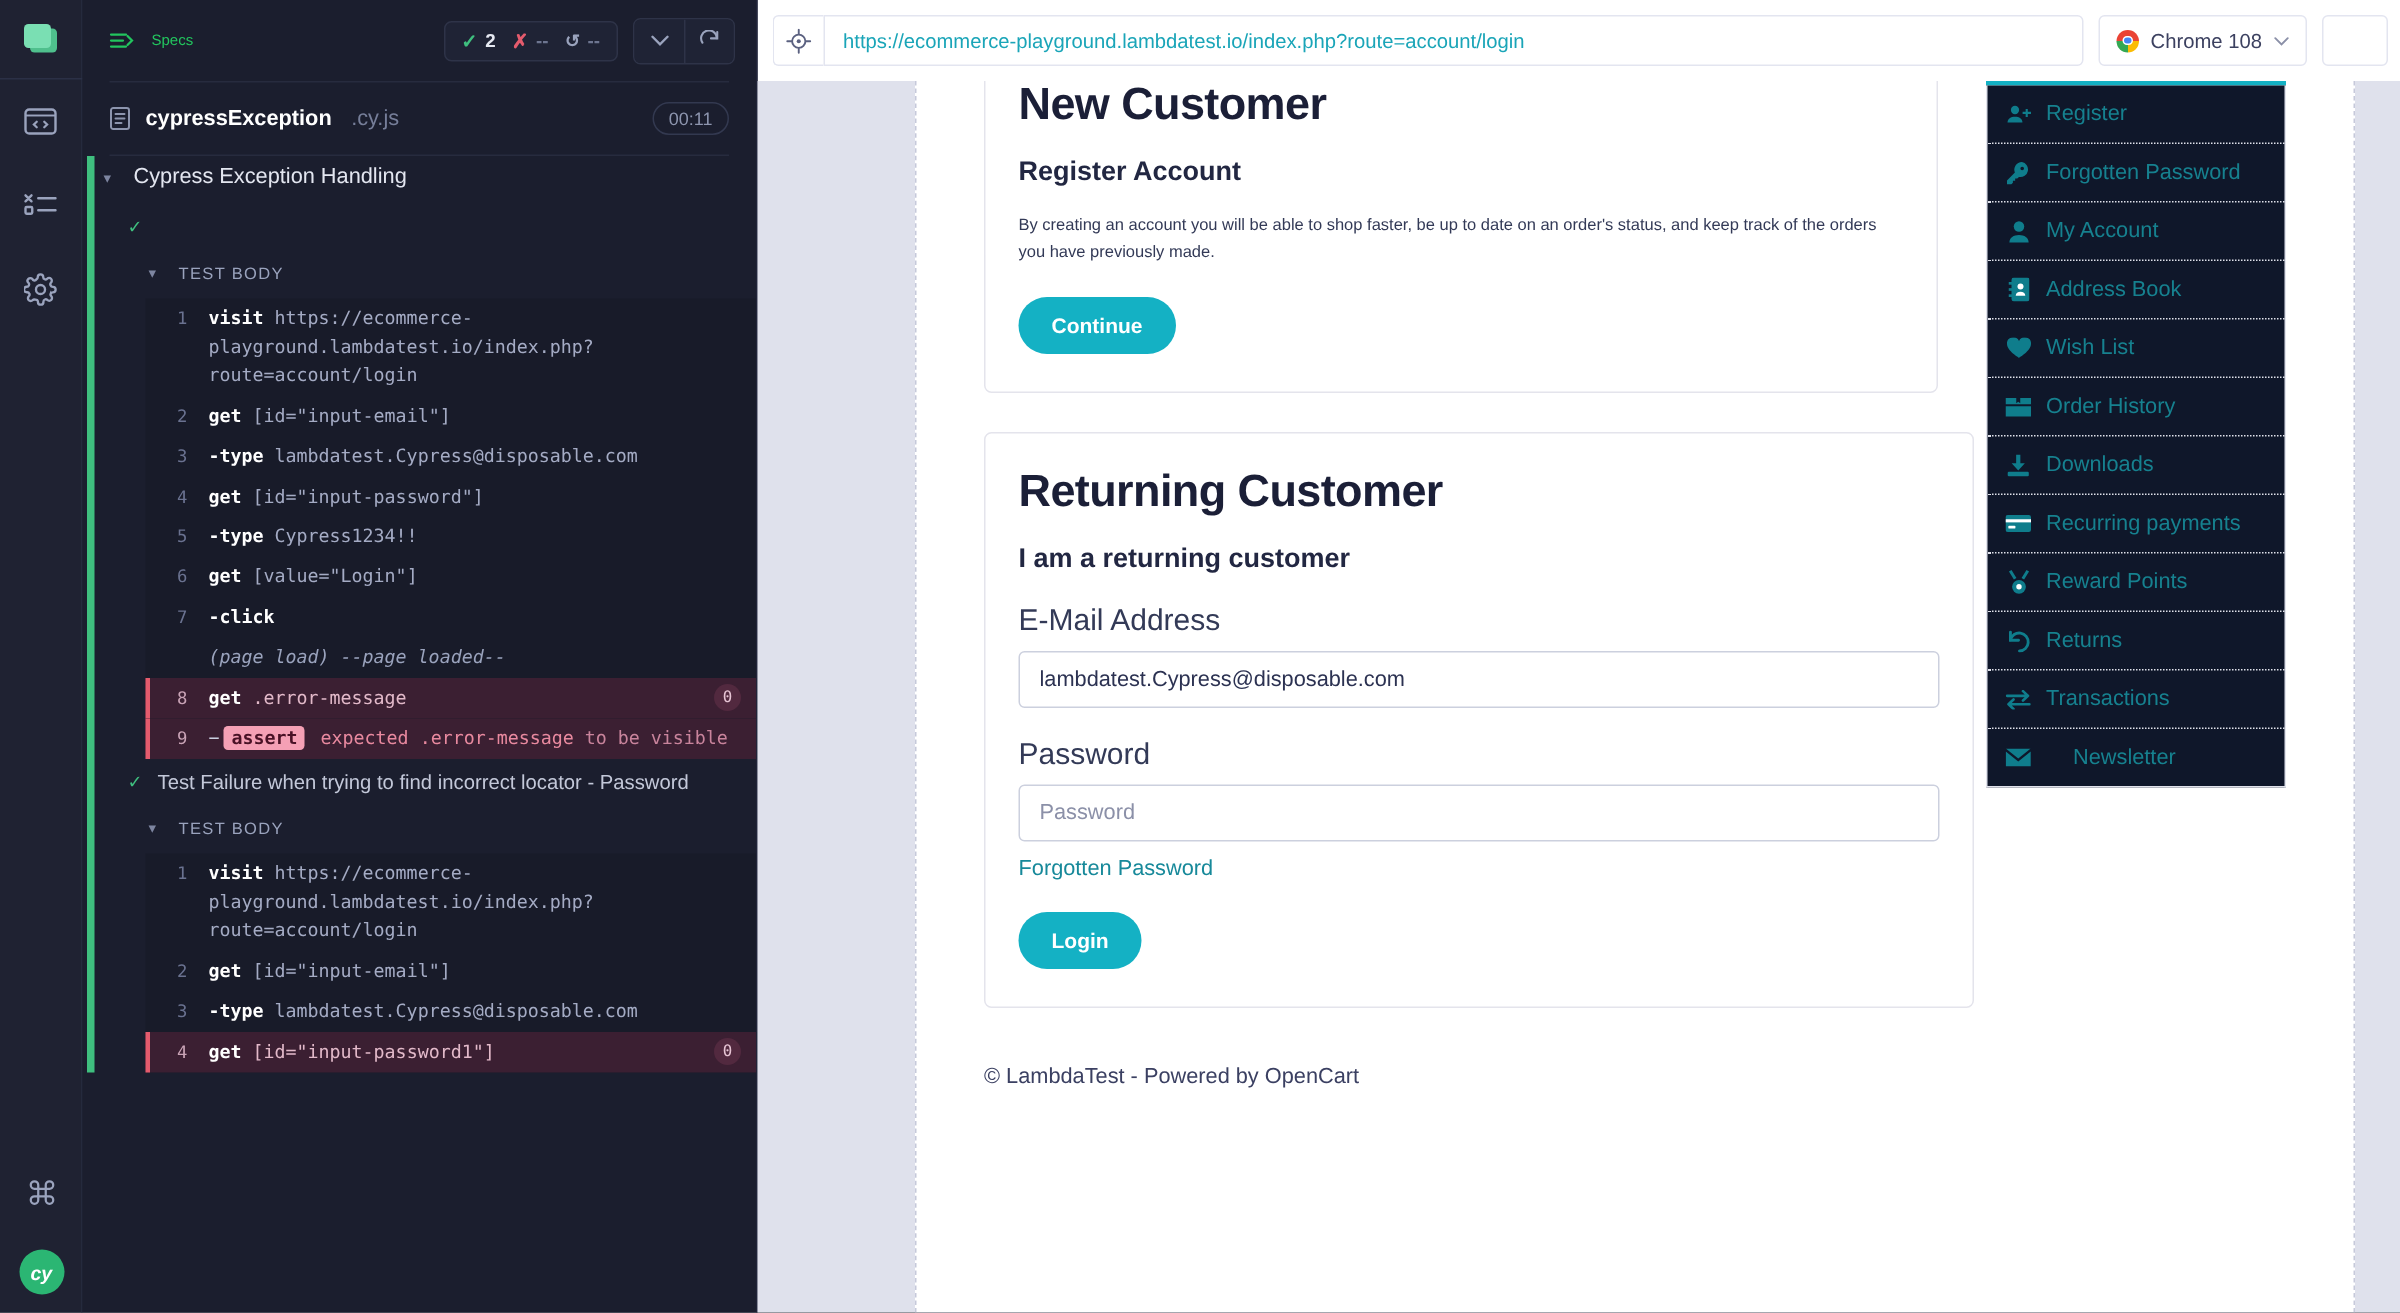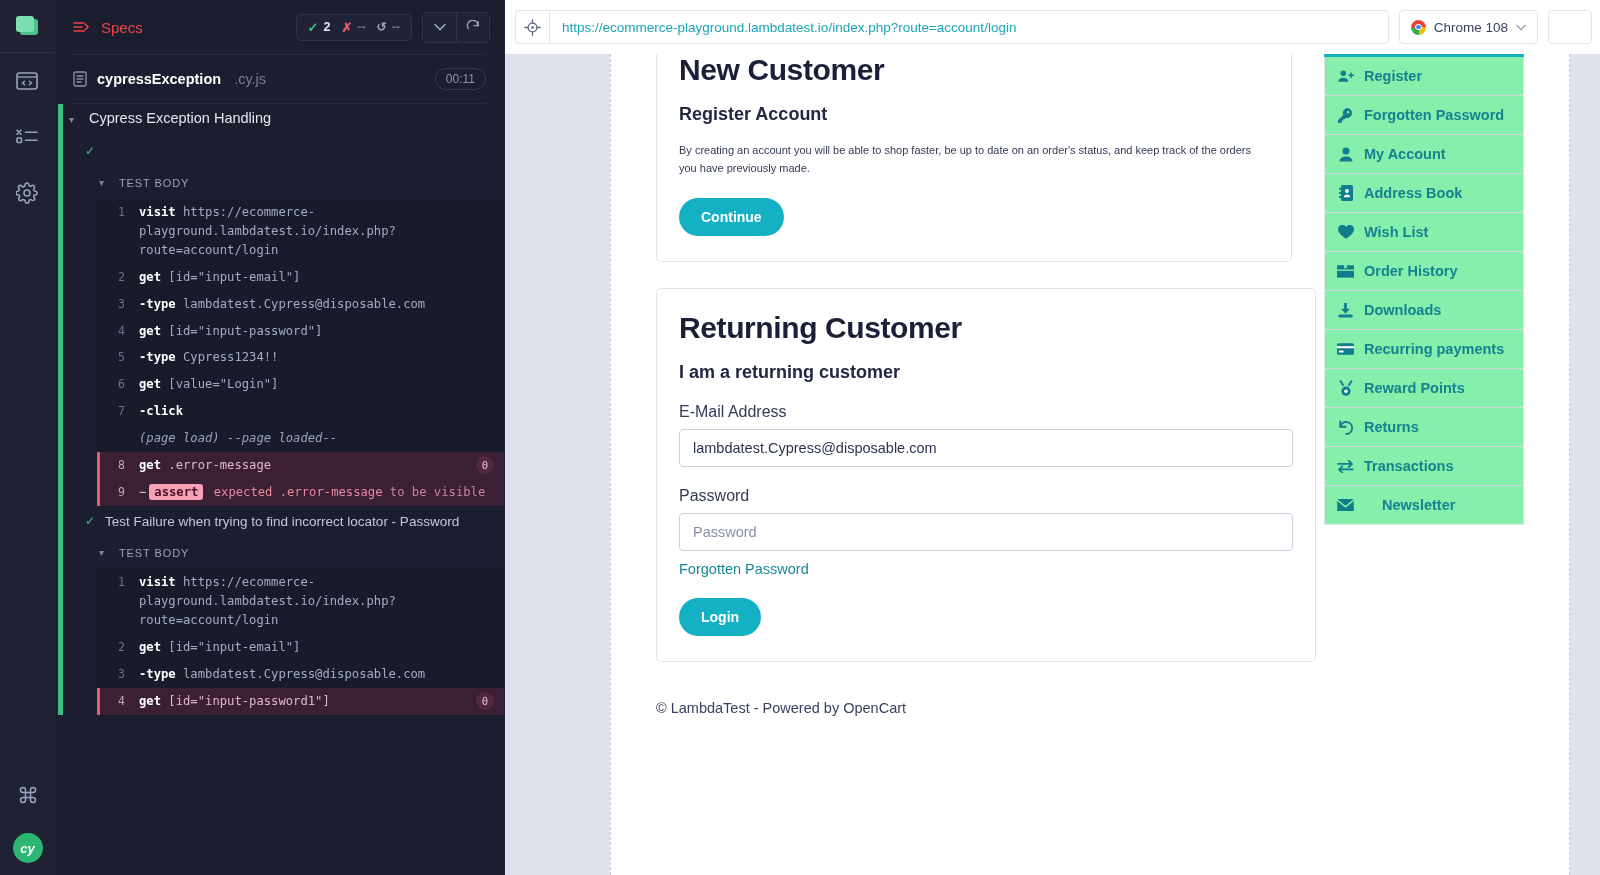--- a/index.html
+++ b/index.html
@@ -50,21 +50,21 @@
     background: #1b1e2e;
     position: relative; overflow: hidden;
     border-right: 1px solid #21243a;
   }
   .rep-header {
     height: 54px; display: flex; align-items: center;
     padding: 0 14px 0 18px; gap: 10px;
   }
   .specs-label {
     display: flex; align-items: center; gap: 10px;
-    color: #ef4444; font-size: 15px; flex: 1;
+    color: #22c55e; font-size: 10px; flex: 1;
   }
   .stats {
     display: flex; align-items: center; gap: 11px;
     border: 1px solid #2e3348; border-radius: 5px;
     padding: 5px 11px; background: #1f2335;
   }
   .stat { display: flex; align-items: center; gap: 5px; font-size: 12.5px; font-weight: 700; }
   .stat.passed { color: #e6e9f2; }
   .stat.failed { color: #6d7590; }
   .stat.pending { color: #6d7590; }
@@ -225,37 +225,37 @@
   .card h1 { font-size: 30px; color: #1b1f37; font-weight: 700; letter-spacing: -0.4px; }
   .card h2 { font-size: 18px; color: #222742; font-weight: 700; margin-top: 17px; }
   .card p { font-size: 11px; color: #333a57; line-height: 1.62; margin-top: 17px; max-width: 620px; }
   .btn-teal {
     margin-top: 20px; display: inline-block;
     background: #14b1c4; color: #ffffff;
     font-size: 14px; font-weight: 700;
     border: none; border-radius: 22px; padding: 11px 22px;
     cursor: pointer;
   }
-  .field-label { font-size: 16px; color: #333a57; margin-top: 20px; }
+  .field-label { font-size: 20px; color: #333a57; margin-top: 20px; }
   .field {
     margin-top: 8px; width: 100%; height: 38px;
     border: 1px solid #ccd0de; border-radius: 4px;
     display: flex; align-items: center; padding: 0 13px;
     font-size: 14.5px; color: #2c3252; background: #fff;
   }
   .field.placeholder { color: #8b90a8; }
   .link-teal { display: inline-block; margin-top: 10px; color: #17899a; font-size: 14.5px; }
   .footer-note { font-size: 14.5px; color: #3b4062; padding: 12px 0 0; }
 
   
   .right-col {
     position: absolute; right: 45px; top: 30px; width: 200px;
   }
   .menu-top { height: 5px; background: #14b1c4; }
-  .menu-list { border: 1px solid #e1e3ec; border-top: none; background: #86efac; font-weight: bold; }
+  .menu-list { border: 1px solid #e1e3ec; border-top: none; background: #0f172a; }
   .menu-item {
     display: flex; align-items: center; gap: 10px;
     padding: 11px 12px; font-size: 14.5px; color: #16818f;
     border-bottom: 1px dotted #dfe1ea;
   }
   .menu-item:last-child { border-bottom: none; gap: 28px; }
   .mi-icon { width: 17px; flex: 0 0 17px; color: #0f7d8c; display: flex; align-items: center; justify-content: center; }
   svg { display: block; }
 </style>
 </head>

